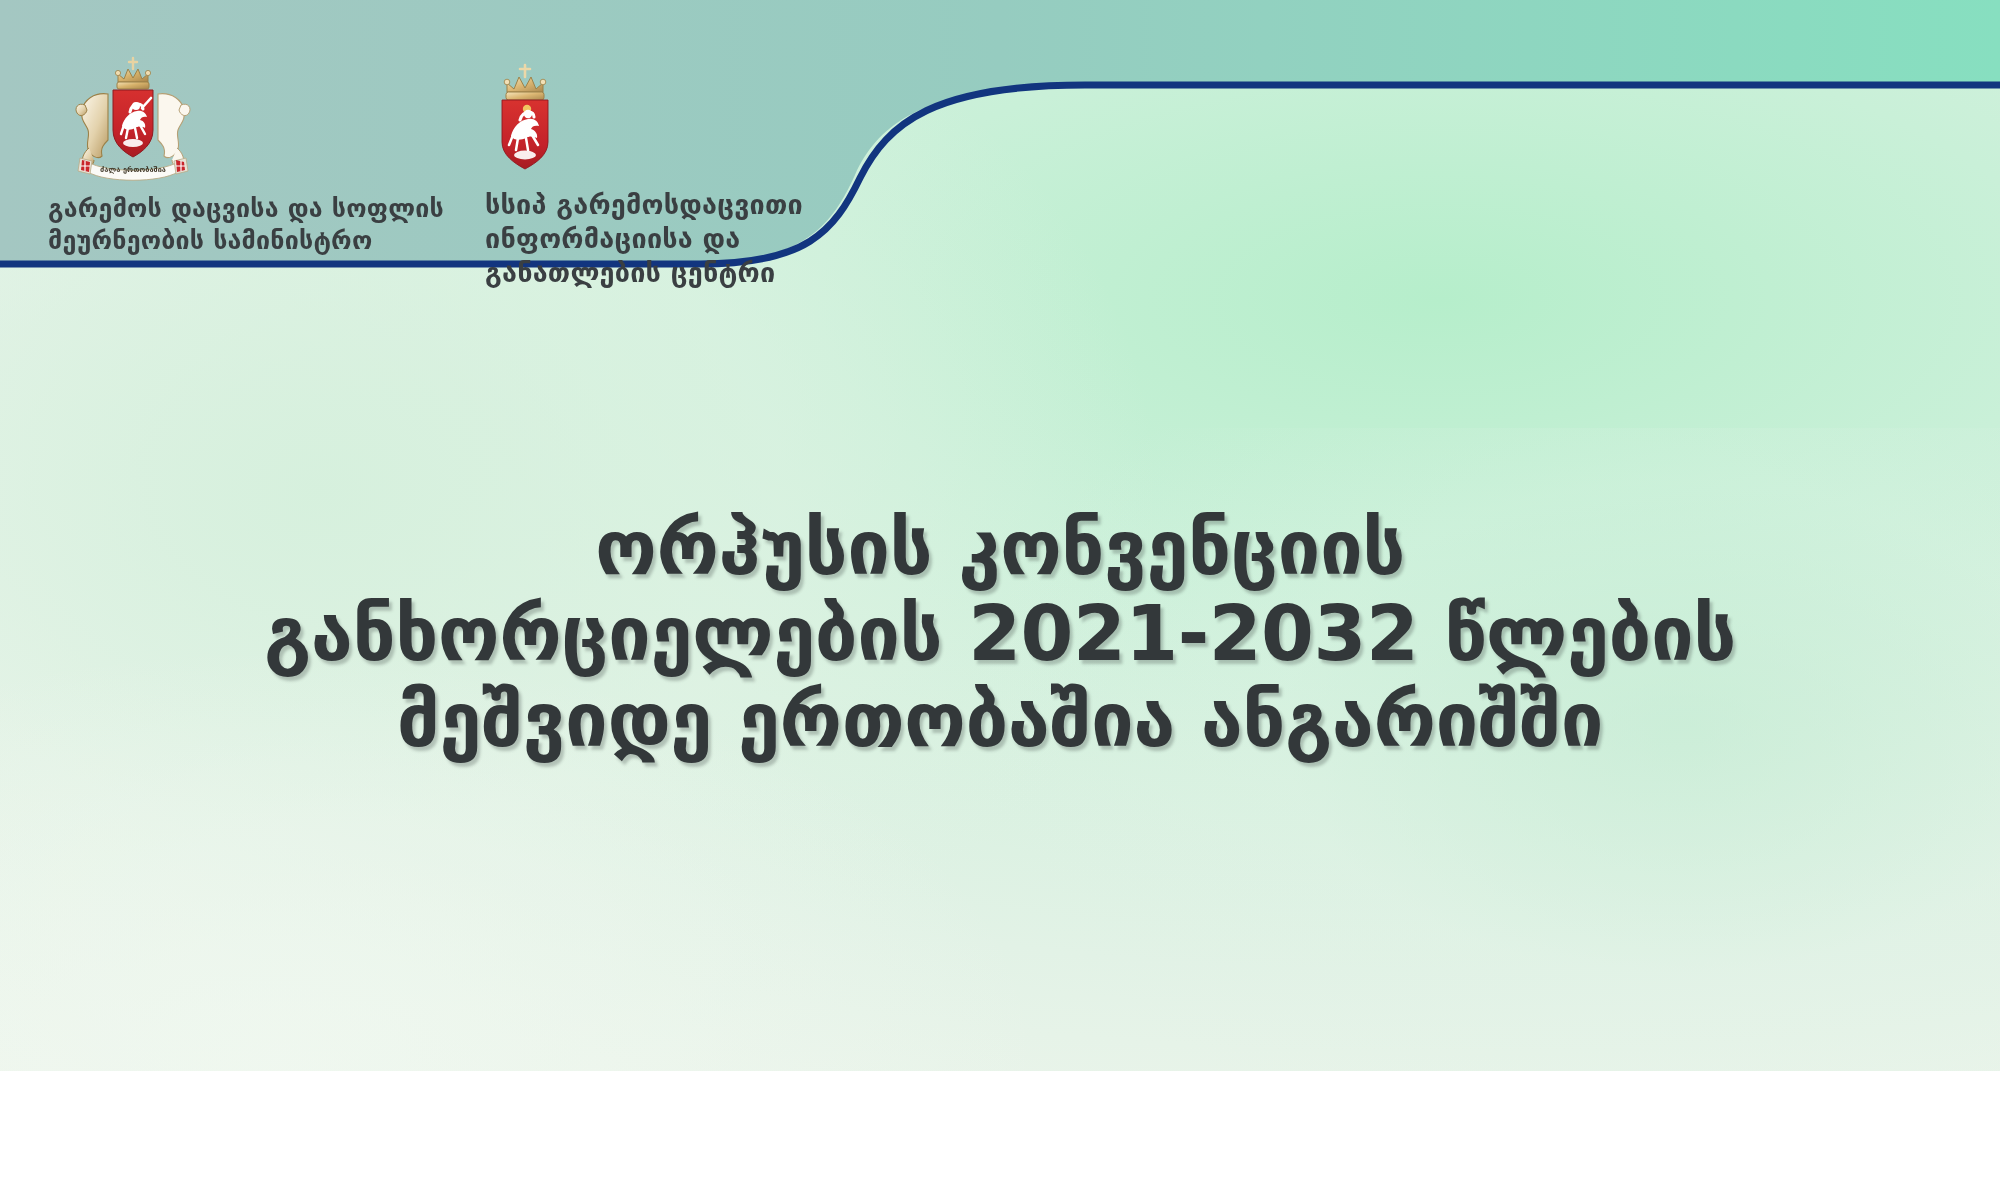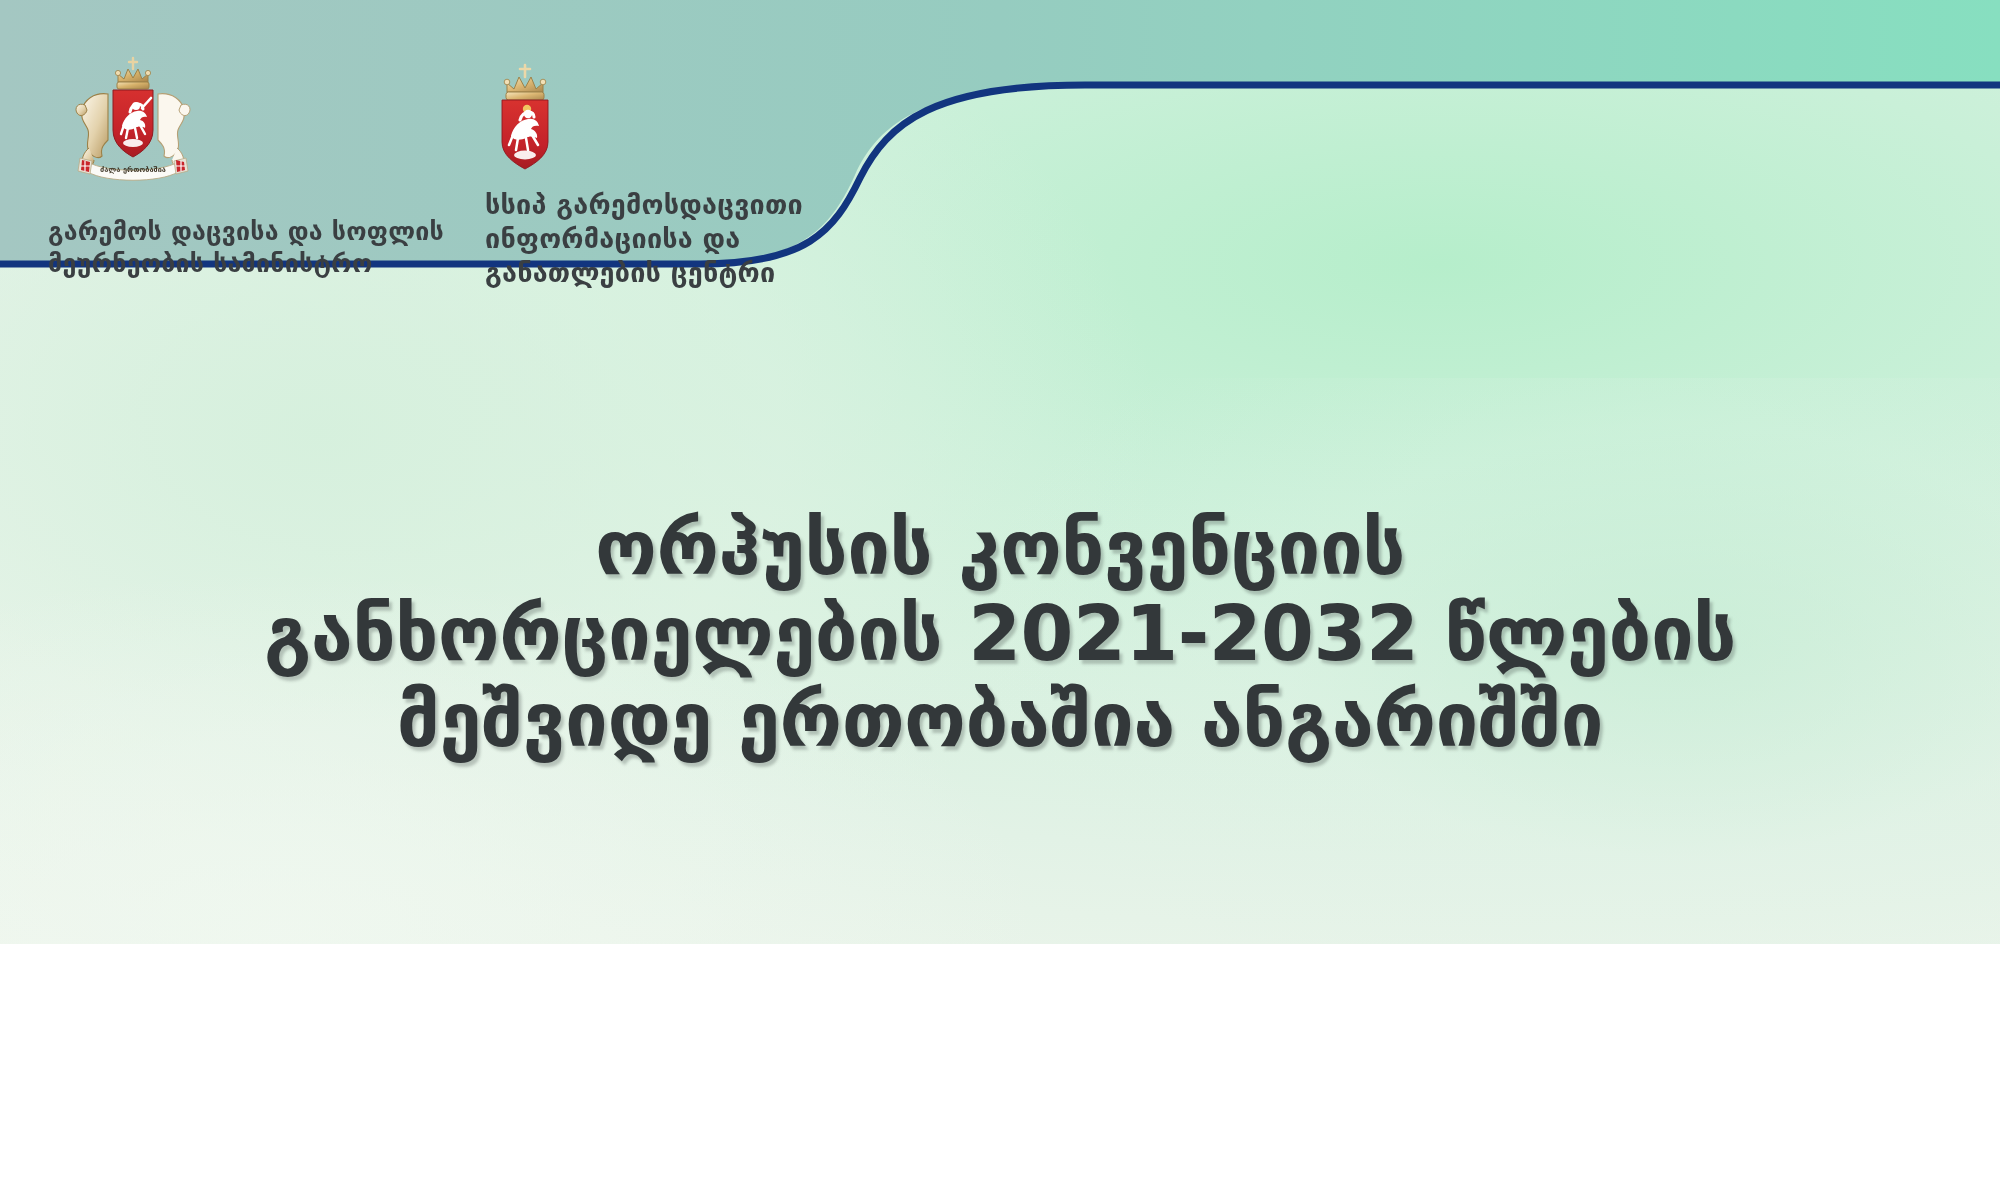--- a/index.html
+++ b/index.html
@@ -10,21 +10,21 @@
     width: 2000px;
     height: 1200px;
     overflow: hidden;
     font-family: "DejaVu Sans", "Liberation Sans", sans-serif;
     background: #ffffff;
   }
 
   #slide {
     position: relative;
     width: 2000px;
-    height: 944px;
+    height: 1071px;
     overflow: hidden;
     background:
       radial-gradient(120% 95% at 72% 28%, #b6eecb 0%, #c9f0d8 26%, #d8f1e0 48%, #e2f2e6 66%, #eaf4ea 82%, #eef5ec 100%);
   }
 
   
   .wash-a {
     position: absolute;
     left: -5%;
     top: 8%;
@@ -96,21 +96,21 @@
     margin-top: 16px;
     font-family: "DejaVu Sans", "Liberation Sans", sans-serif;
     font-weight: 700;
     color: #3a3f42;
     line-height: 1.26;
     letter-spacing: 0.2px;
     white-space: pre-line;
   }
   #ministry-caption {
     font-size: 25px;
-    margin-top: 25px;
+    margin-top: 2px;
   }
   #center-caption {
     font-size: 27px;
     margin-top: 12px;
   }
 
   
   #title-block {
     position: absolute;
     left: 0;

